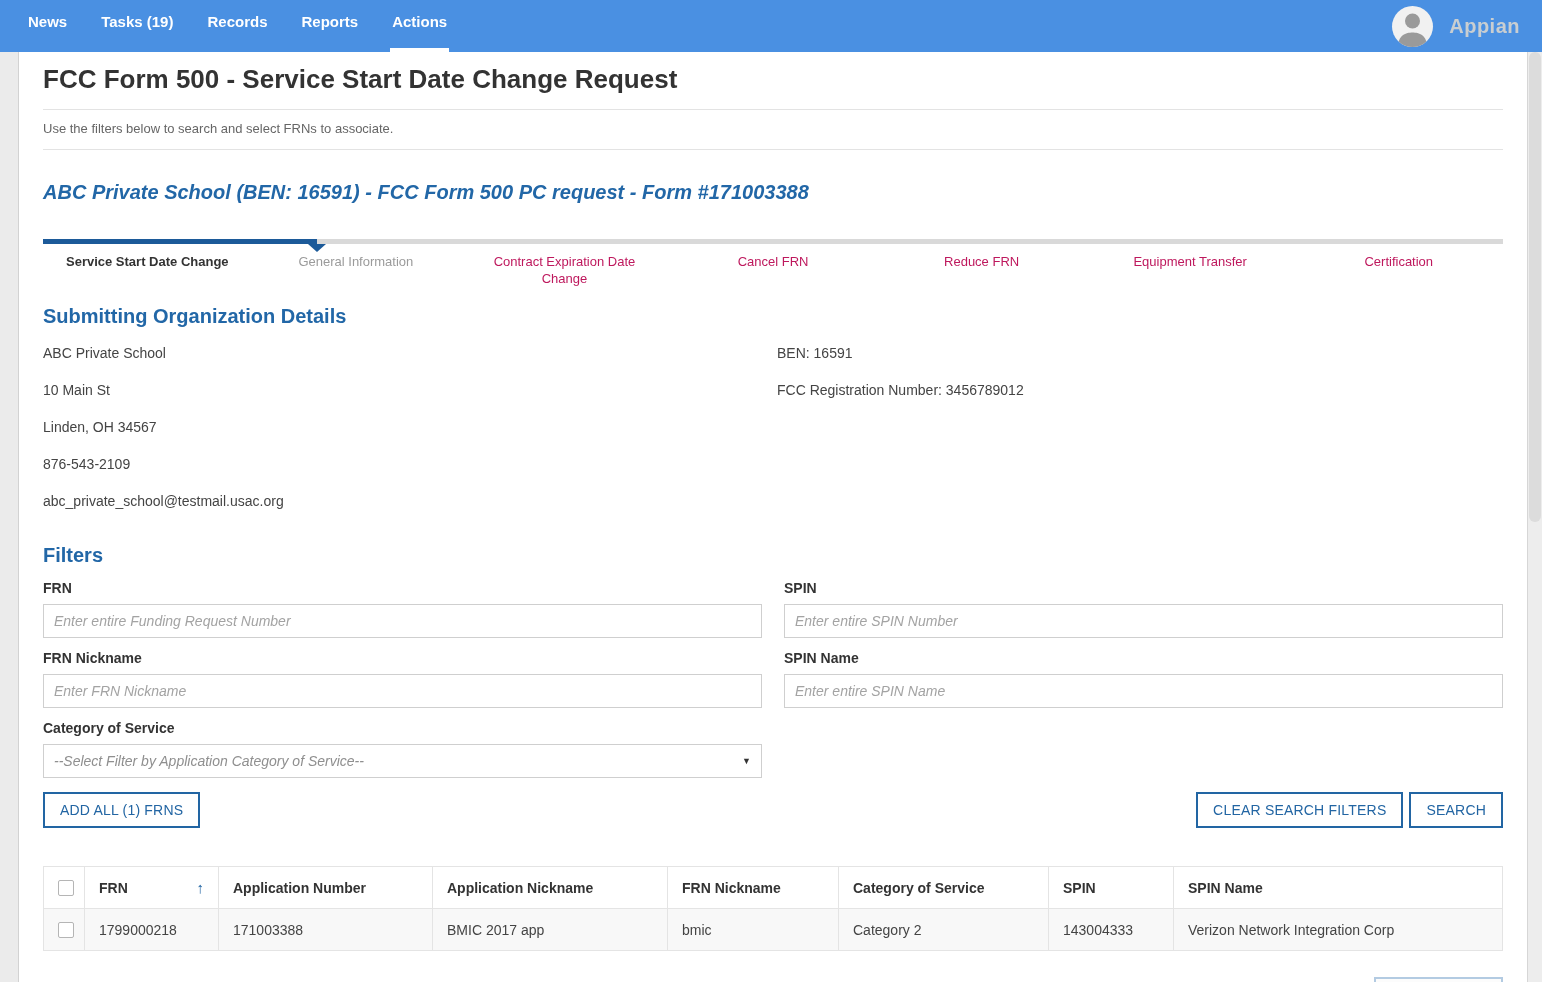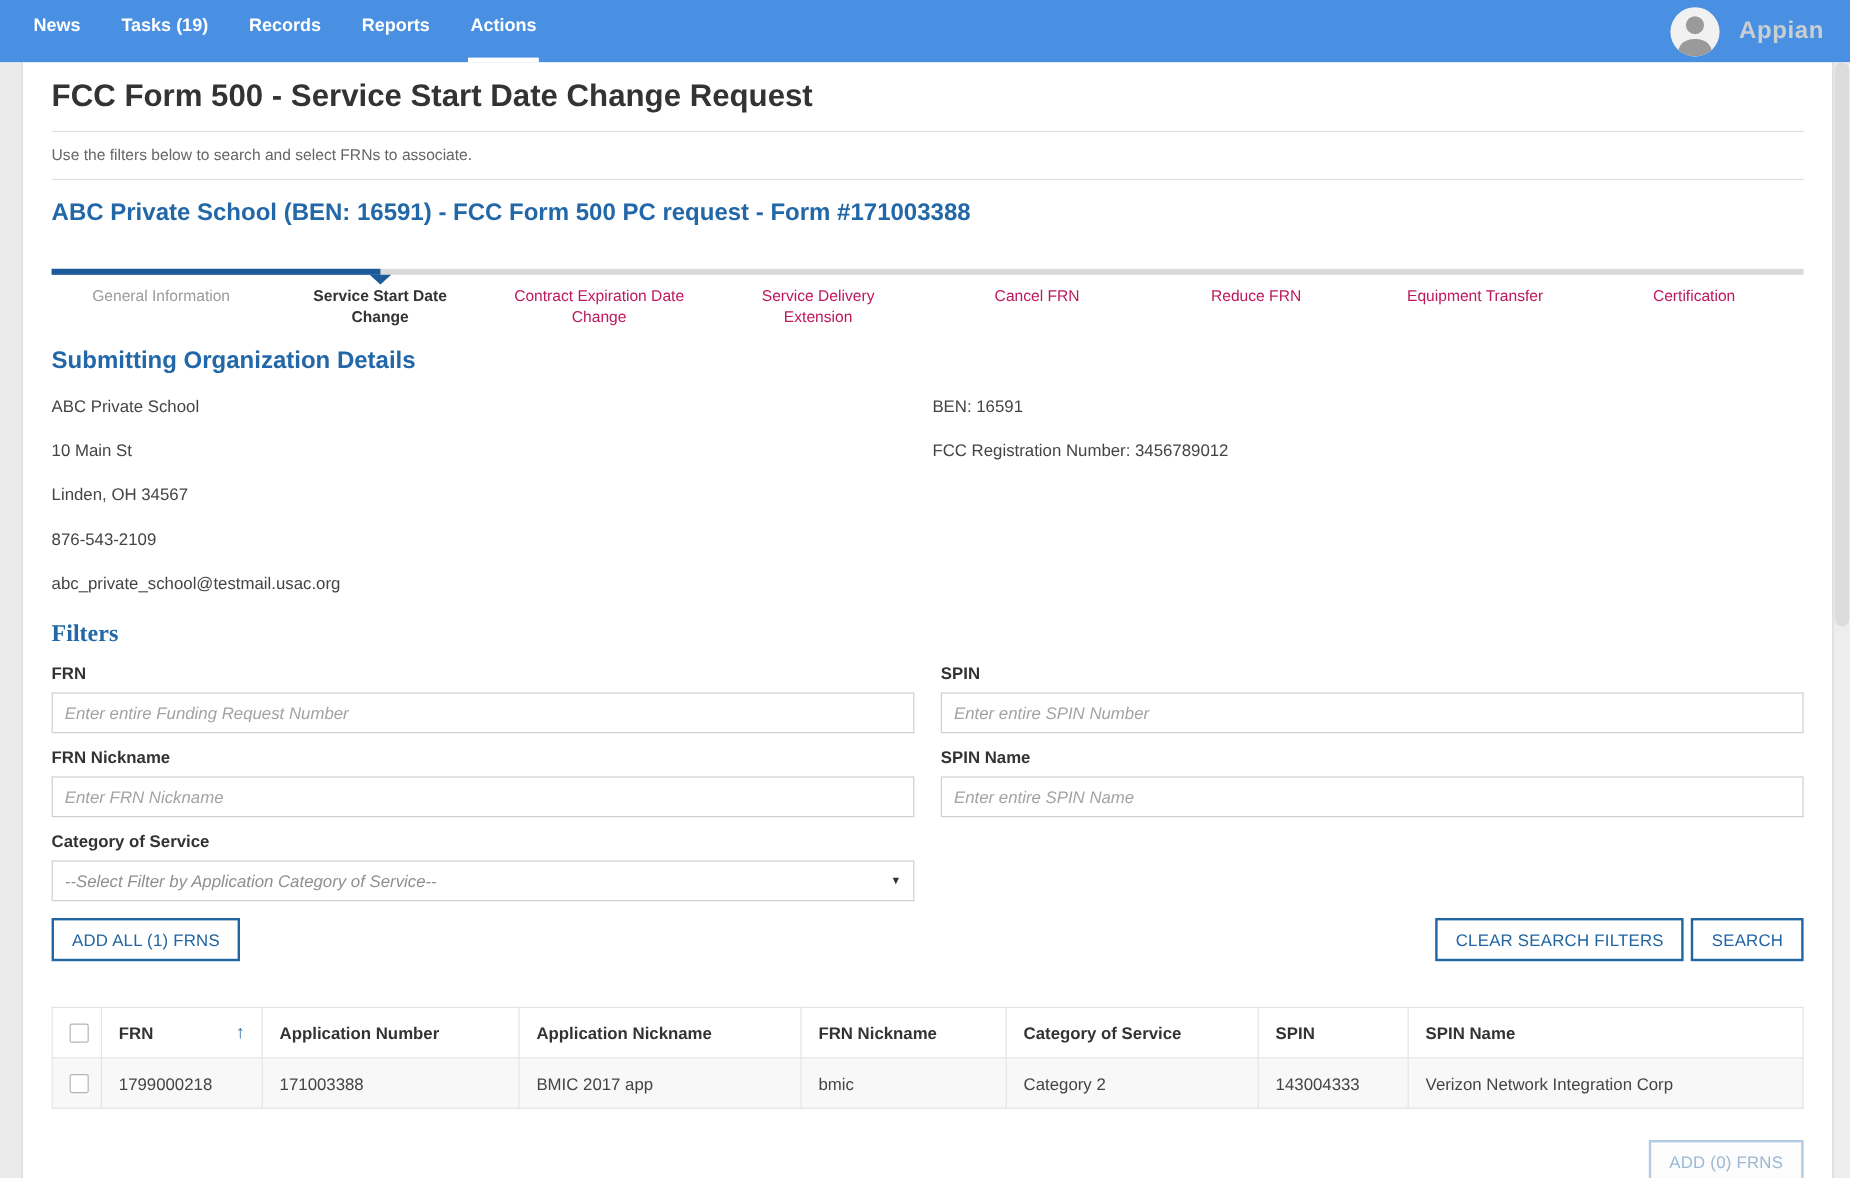--- a/index.html
+++ b/index.html
@@ -43,21 +43,21 @@
     position: absolute; top: 0; left: 1px; right: 1px; height: 470px;
     background: #dcdcdc; border-radius: 7px;
   }
   .main { flex: 1; padding: 10px 24px 0 24px; background: #fff; }
 
   
   .page-title { font-size: 26px; line-height: 34px; font-weight: 700; color: #333; }
   .divider { border: none; border-top: 1px solid #e3e3e3; margin-top: 13px; }
   .divider-2 { border: none; border-top: 1px solid #e3e3e3; margin-top: 12px; }
   .instructions { margin-top: 11px; font-size: 13px; line-height: 16px; color: #666; }
-  .form-heading { margin-top: 14px; font-size: 20px; line-height: 26px; font-weight: 700; color: #2267a7; }
+  .form-heading { margin-top: 29px; font-size: 20px; line-height: 26px; font-weight: 700; color: #2267a7; font-style: italic; }
   .section-heading { font-size: 20px; line-height: 26px; font-weight: 700; color: #2267a7; }
 
   
   .stepper { margin-top: 34px; }
   .stepper-track { position: relative; height: 5px; background: #d9d9d9; }
   .stepper-progress {
     position: absolute; left: 0; top: 0; height: 5px; width: 18.75%;
     background: #1c5a99;
   }
   .stepper-progress::after {
@@ -74,21 +74,21 @@
   .step.active { color: #333; font-weight: 700; }
 
   
   .org-section { margin-top: 16px; }
   .org-grid {
     margin-top: 10px; display: grid; grid-template-columns: 1fr 1fr; column-gap: 8px;
   }
   .org-col > div { font-size: 14px; line-height: 14px; color: #444; margin-bottom: 16px; padding-top: 7px; }
 
   
-  .filters-heading { margin-top: 6px; font-family: Liberation Serif, serif; }
+  .filters-heading { margin-top: 18px; }
   .filter-grid {
     margin-top: 12px; display: grid; grid-template-columns: 1fr 1fr;
     column-gap: 22px; row-gap: 12px;
   }
   .field label {
     display: block; font-size: 14px; font-weight: 700; color: #333;
     line-height: 17px; margin-bottom: 7px;
   }
   .field input, .field select {
     width: 100%; height: 34px; border: 1px solid #cfcfcf; background: #fff;
@@ -172,24 +172,23 @@
     <div class="instructions">Use the filters below to search and select FRNs to associate.</div>
     <hr class="divider-2">
 
     <h2 class="form-heading">ABC Private School (BEN: 16591) - FCC Form 500 PC request - Form #171003388</h2>
 
     <div class="stepper">
       <div class="stepper-track">
         <div class="stepper-progress"></div>
       </div>
       <div class="stepper-labels">
+        <div class="step active">Service Start Date Change</div>
         <div class="step completed">General Information</div>
-        <div class="step active">Service Start Date Change</div>
         <div class="step upcoming">Contract Expiration Date Change</div>
-        <div class="step upcoming">Service Delivery Extension</div>
         <div class="step upcoming">Cancel FRN</div>
         <div class="step upcoming">Reduce FRN</div>
         <div class="step upcoming">Equipment Transfer</div>
         <div class="step upcoming">Certification</div>
       </div>
     </div>
 
     <div class="org-section">
       <h2 class="section-heading">Submitting Organization Details</h2>
       <div class="org-grid">

